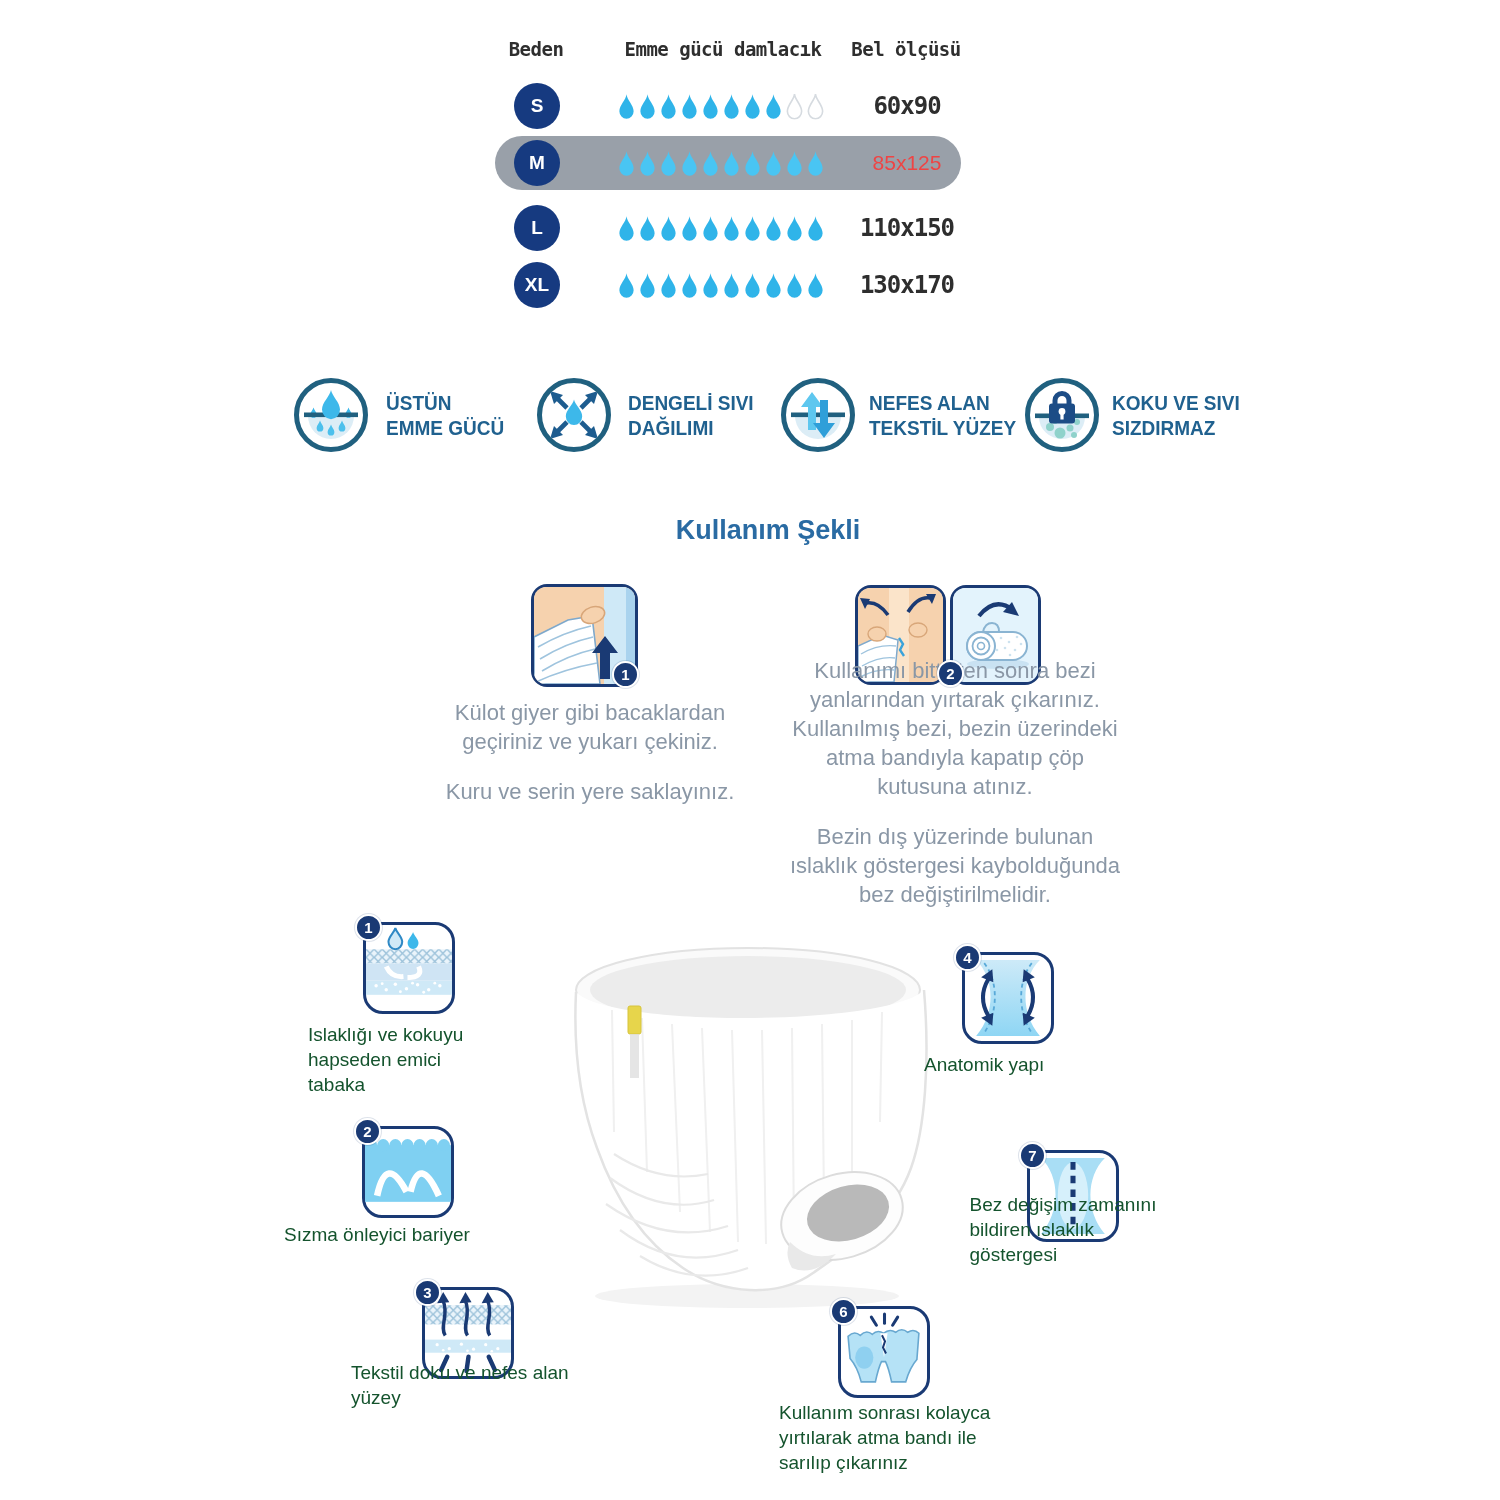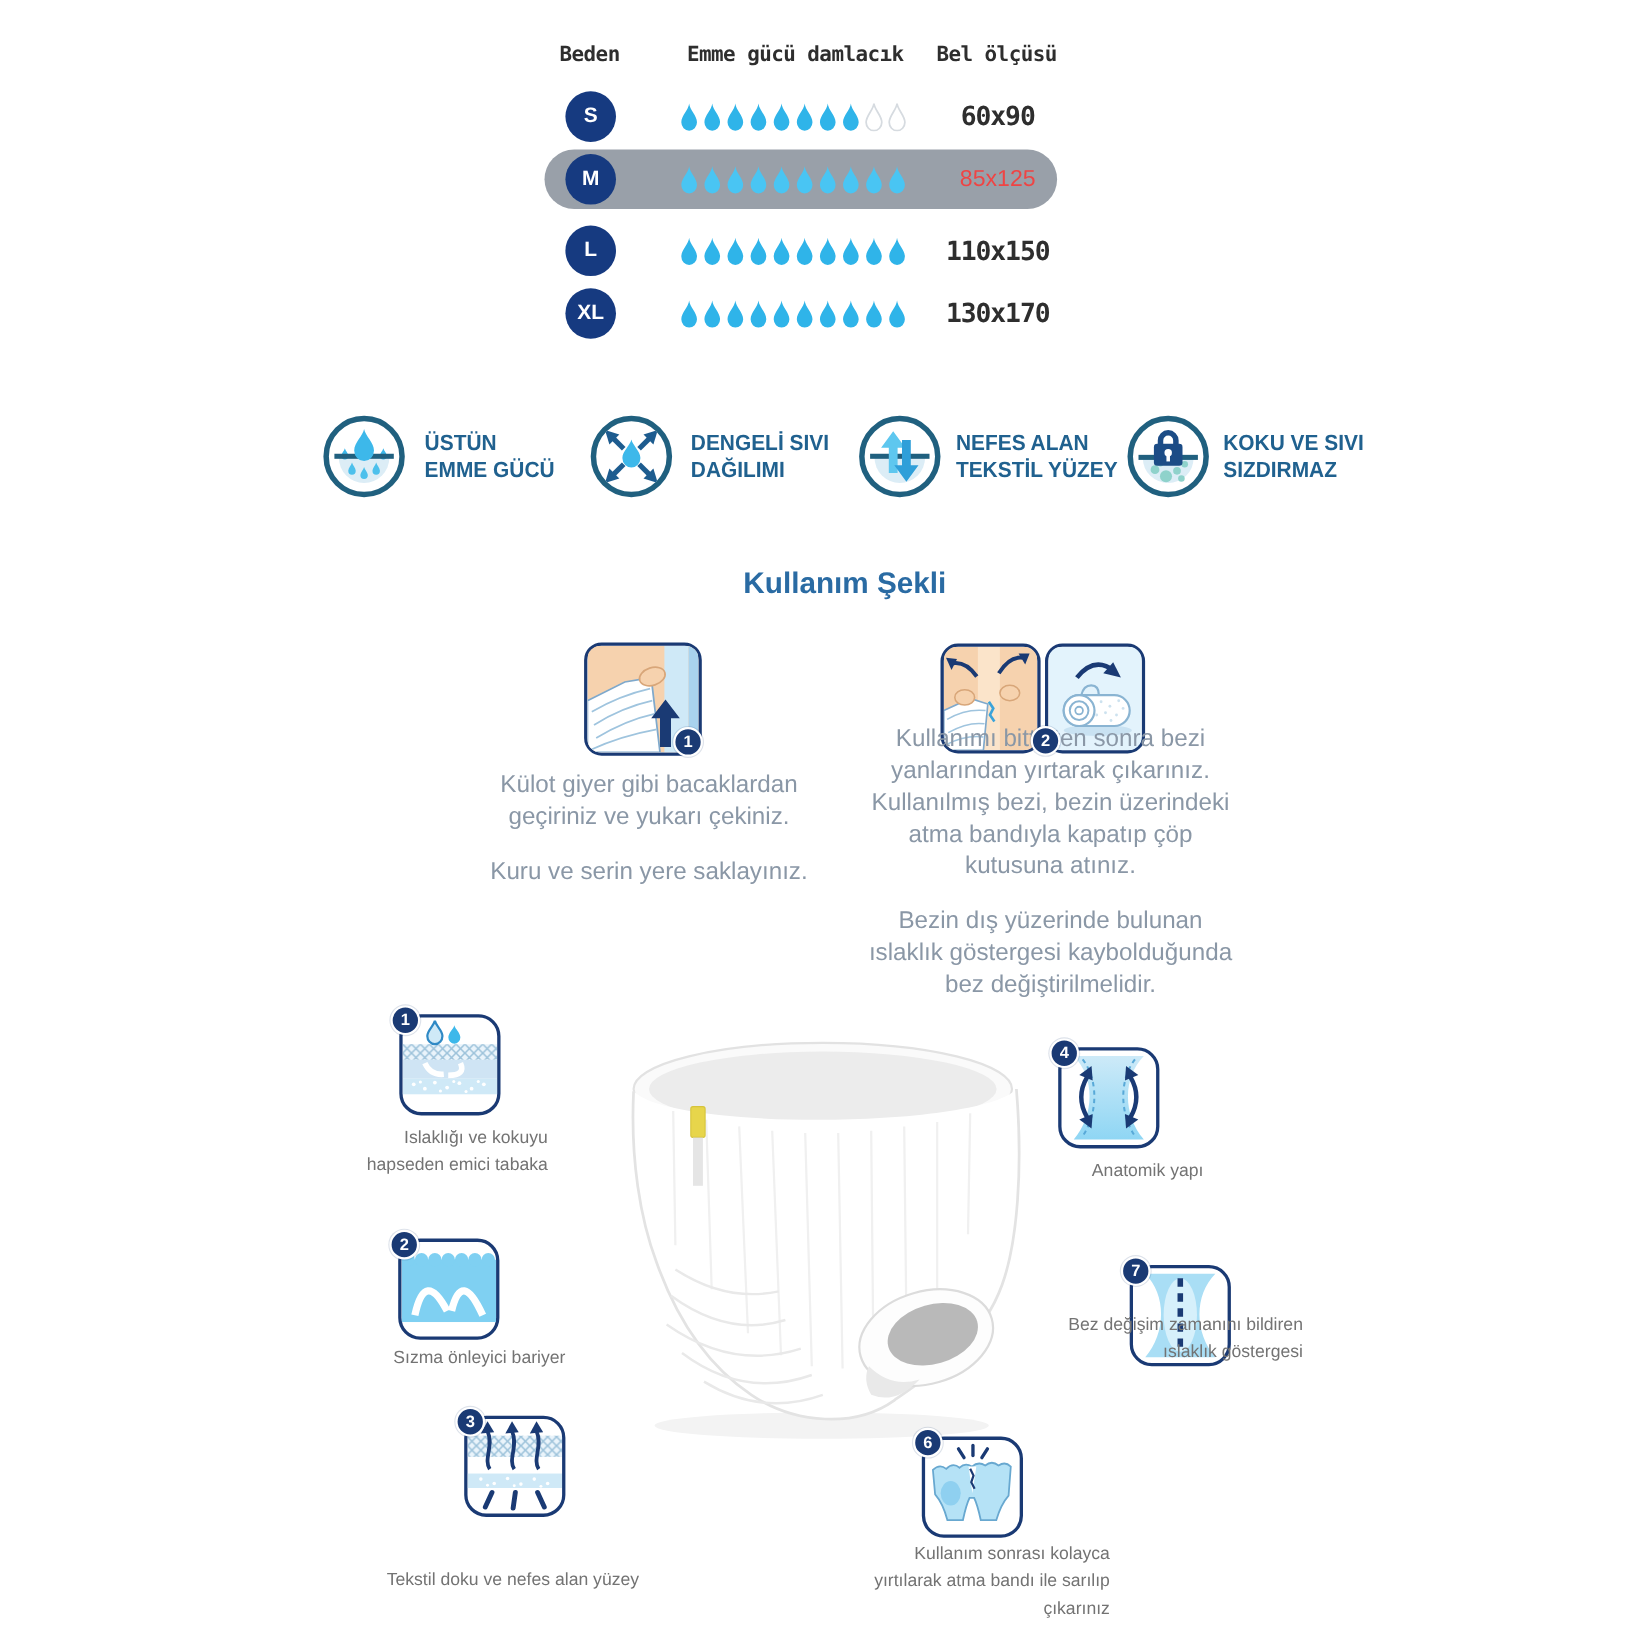--- a/index.html
+++ b/index.html
@@ -43,22 +43,22 @@
       font-weight:700;font-size:15px;z-index:5;box-shadow:0 0 0 1px rgba(26,58,116,.15)}
   .badge-abs{position:absolute}
   .step-text{position:absolute;text-align:center;font-size:22px;line-height:29px;color:#8a97a6}
   .step-text p{margin:0 0 21px}
 
   
   .co-box{position:absolute;width:92px;height:92px;border:3.5px solid #1a3a74;border-radius:20px;background:#fff}
   .co-art{position:absolute;inset:0;border-radius:15px;overflow:hidden}
   .co-art svg{width:100%;height:100%;display:block}
   .co-badge{position:absolute;left:-11px;top:-11px}
-  .co-caption{position:absolute;transform:translateX(-50%);text-align:right;
-      font-size:16px;line-height:25px;color:#737373}
+  .co-caption{position:absolute;transform:translateX(-50%);text-align:left;
+      font-size:19px;line-height:25px;color:#14532d}
   #product{position:absolute;left:552px;top:932px;width:402px;height:382px}
 </style>
 </head>
 <body>
 
 <svg width="0" height="0" style="position:absolute" aria-hidden="true">
   <defs>
     <pattern id="mesh" width="8" height="8" patternUnits="userSpaceOnUse">
       <rect width="8" height="8" fill="#eaf4fb"></rect>
       <path d="M0 8 L8 0 M0 0 L8 8" stroke="#9cc2da" stroke-width="1.4"></path>
@@ -583,21 +583,21 @@
         </g>
         <g stroke="#1a3a74" stroke-width="4.4" stroke-linecap="round">
           <line x1="22" y1="66" x2="16" y2="79"></line>
             <line x1="43" y1="66" x2="41" y2="80"></line>
             <line x1="63" y1="66" x2="69" y2="79"></line>
         </g>
       </svg>
     </div>
     <div class="badge co-badge">3</div>
   </div>
-  <div class="co-caption" style="left:466px;top:1424px;width:230px">Tekstil doku ve nefes alan yüzey</div>
+  <div class="co-caption" style="left:466px;top:1360px;width:230px">Tekstil doku ve nefes alan yüzey</div>
 
   <div class="co-box" style="left:962px;top:952px">
     <div class="co-art">
       <svg viewBox="0 0 85 85">
         <path d="M11 5 C30 24 30 58 11 80 L74 80 C55 58 55 24 74 5 Z" fill="url(#padgrad)"></path>
         <g stroke="#58a9d8" stroke-width="1.8" stroke-dasharray="4 3.5" fill="none">
           <path d="M19 8 C33 26 33 56 19 77"></path>
             <path d="M66 8 C52 26 52 56 66 77"></path>
         </g>
         <g stroke="#1a3a74" stroke-width="4" fill="none">

